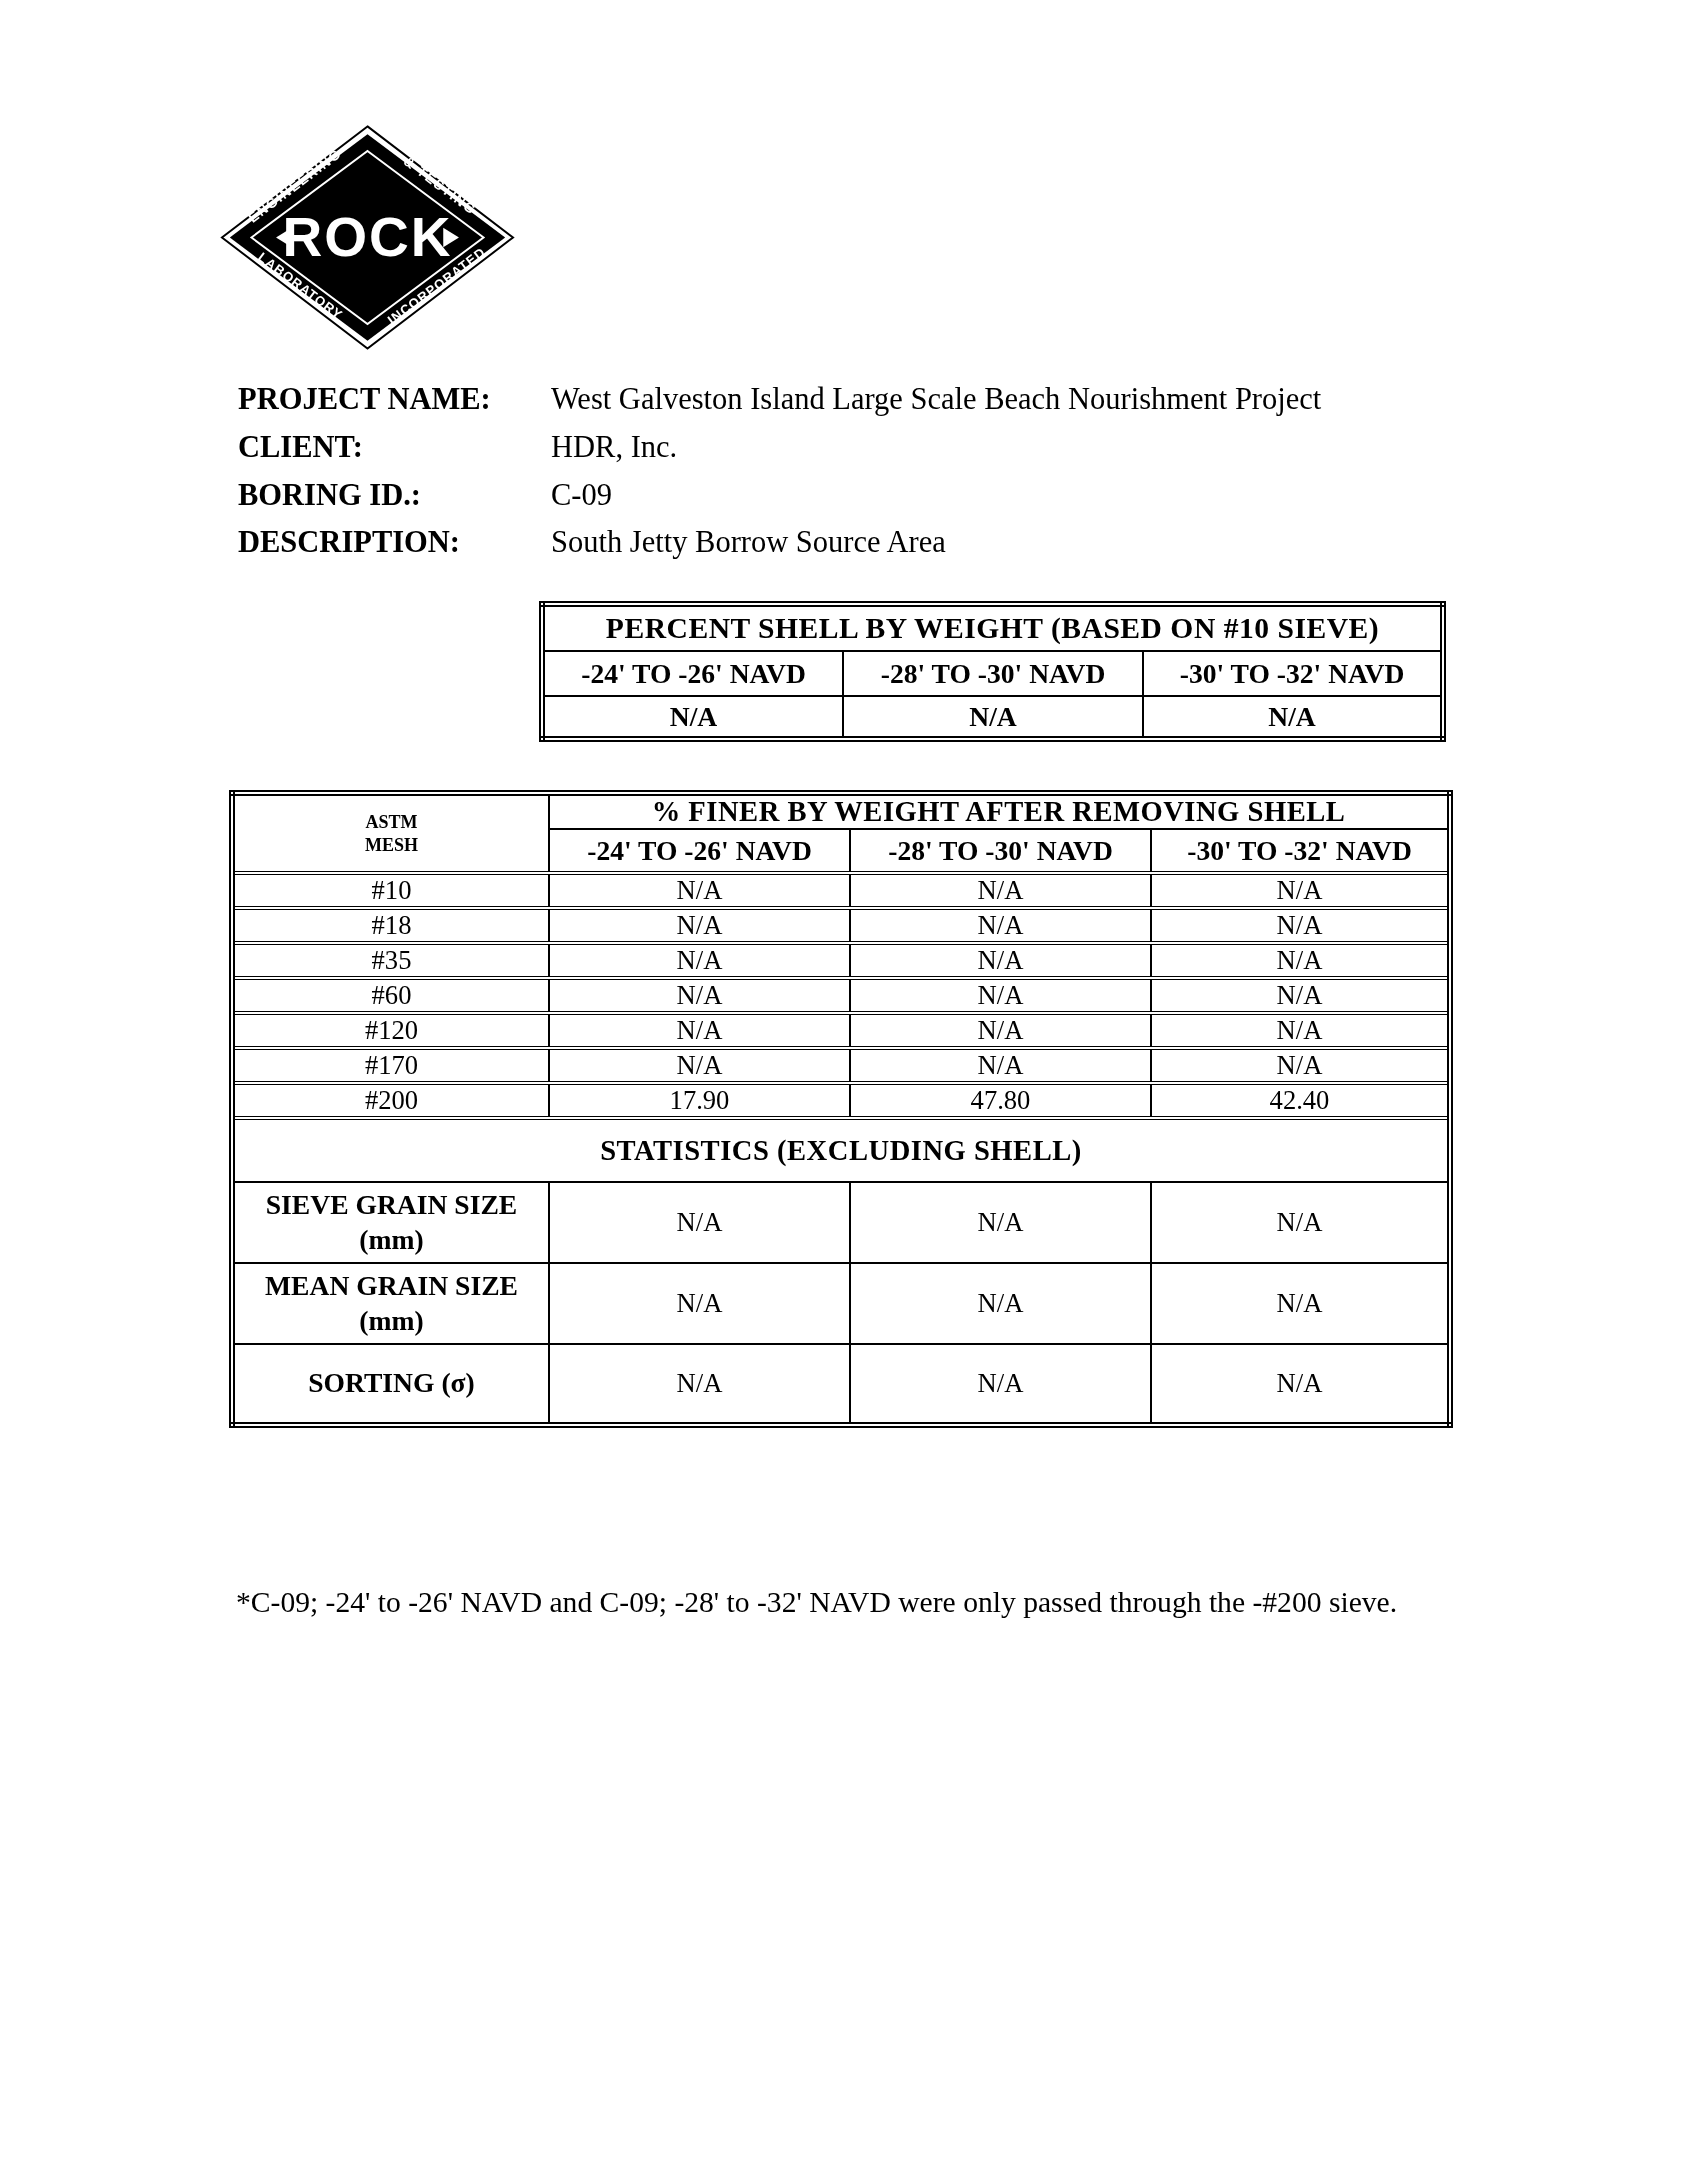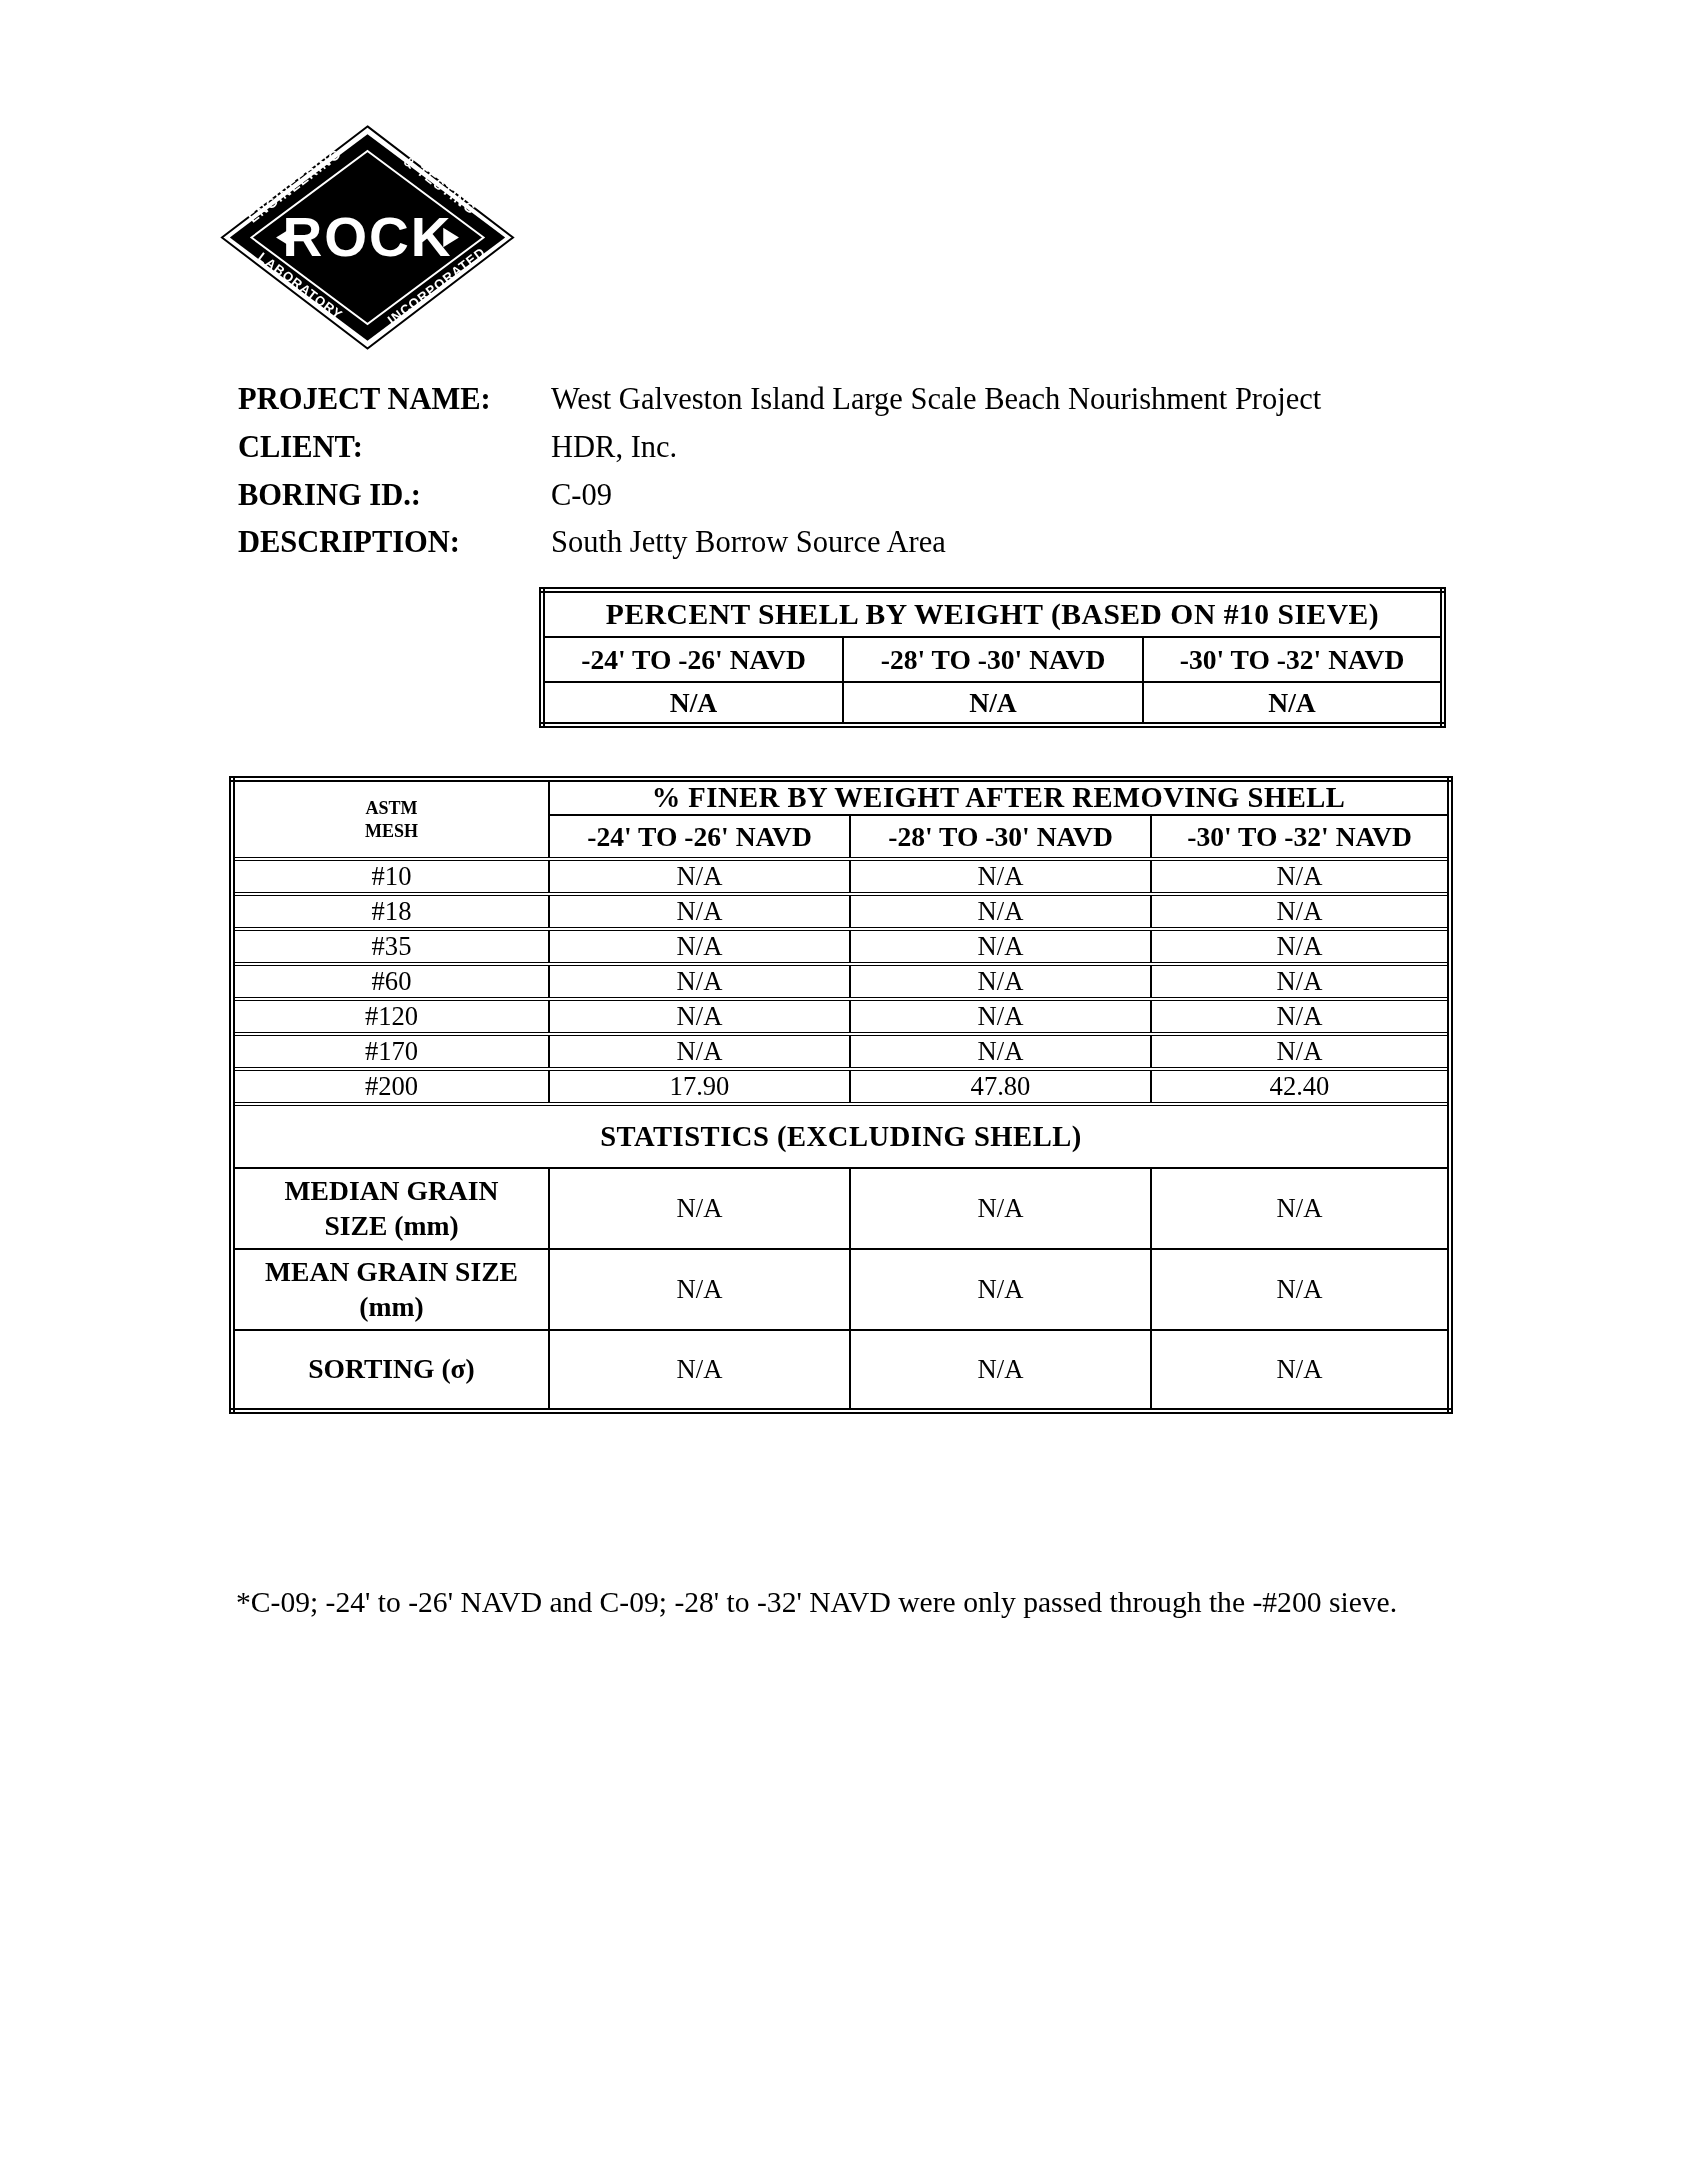--- a/index.html
+++ b/index.html
@@ -40,21 +40,21 @@
     position: absolute;
     left: 238px;
     top: 382px;
     font-size: 30.5px;
   }
   .info-row { display: flex; margin-bottom: 12.8px; }
   .info-label { flex: 0 0 313px; font-weight: bold; white-space: nowrap; }
   .info-value { white-space: nowrap; }
 
   
-  table { border-collapse: collapse; table-layout: fixed; }
+  table { border-collapse: collapse; table-layout: fixed; margin-top: 14px; }
   th, td { text-align: center; vertical-align: middle; padding: 0; }
 
   
   .shell-table {
     position: absolute;
     left: 539px;
     top: 587px;
     width: 902px;
     border: 6.9px double #000;
   }
@@ -224,21 +224,21 @@
         <td class="val-cell">17.90</td>
         <td class="val-cell">47.80</td>
         <td class="val-cell">42.40</td>
       </tr>
 
       <tr>
         <th class="stats-header" colspan="4">STATISTICS (EXCLUDING SHELL)</th>
       </tr>
 
       <tr class="stats-row">
-        <th class="stats-label">MEDIAN GRAIN SIZE (mm)</th>
+        <th class="stats-label">SIEVE GRAIN SIZE (mm)</th>
         <td class="val-cell">N/A</td>
         <td class="val-cell">N/A</td>
         <td class="val-cell">N/A</td>
       </tr>
       <tr class="stats-row">
         <th class="stats-label">MEAN GRAIN SIZE (mm)</th>
         <td class="val-cell">N/A</td>
         <td class="val-cell">N/A</td>
         <td class="val-cell">N/A</td>
       </tr>

